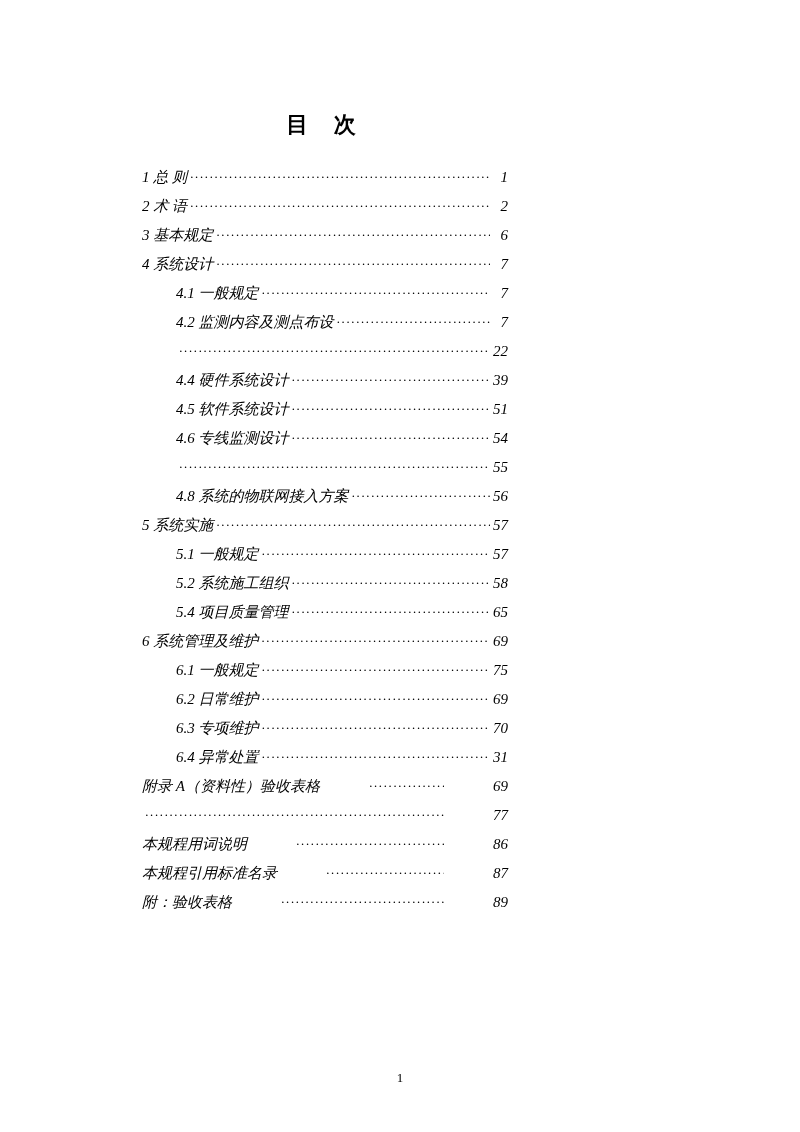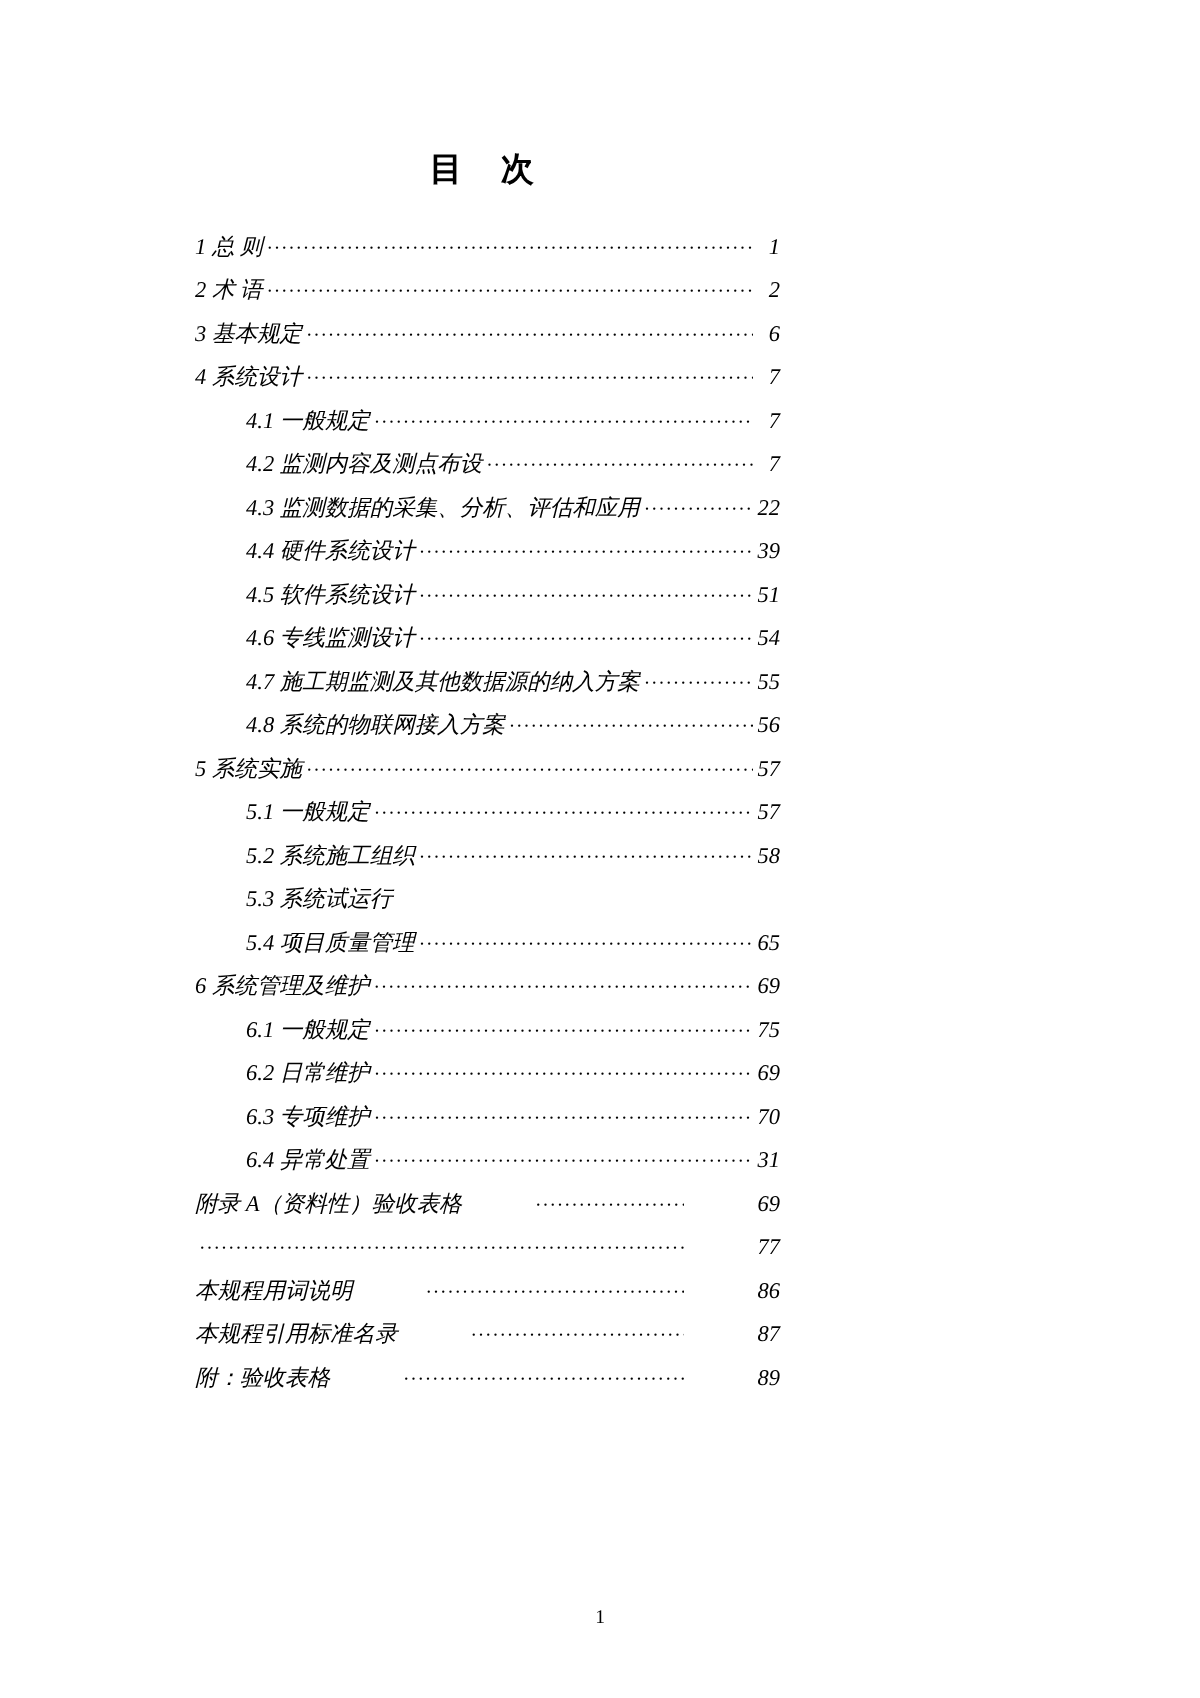--- a/index.html
+++ b/index.html
@@ -11,21 +11,21 @@
     width: 800px;
     height: 1132px;
     font-family: "Liberation Serif", "DejaVu Serif", serif;
     color: #000000;
     position: relative;
   }
   .page {
     width: 652px;
     height: 1132px;
     box-sizing: border-box;
-    padding: 0;
+    padding: 12px;
     position: relative;
   }
   .toc-title {
     text-align: center;
     font-size: 22px;
     font-weight: bold;
     letter-spacing: 10px;
     margin: 0;
     padding-top: 98px;
     padding-bottom: 0;
@@ -111,41 +111,39 @@
         <span class="label">4.1  一般规定</span>
         <span class="dots">·······················································································································································</span>
         <span class="page-num">7</span>
       </li>
       <li class="toc-row lvl1">
         <span class="label">4.2  监测内容及测点布设</span>
         <span class="dots">·······················································································································································</span>
         <span class="page-num">7</span>
       </li>
       <li class="toc-row lvl1">
-        <span class="label">4.3  监测数据的采集、分析、评估和应用</span>
         <span class="dots">·······················································································································································</span>
         <span class="page-num">22</span>
       </li>
       <li class="toc-row lvl1">
         <span class="label">4.4  硬件系统设计</span>
         <span class="dots">·······················································································································································</span>
         <span class="page-num">39</span>
       </li>
       <li class="toc-row lvl1">
         <span class="label">4.5  软件系统设计</span>
         <span class="dots">·······················································································································································</span>
         <span class="page-num">51</span>
       </li>
       <li class="toc-row lvl1">
         <span class="label">4.6  专线监测设计</span>
         <span class="dots">·······················································································································································</span>
         <span class="page-num">54</span>
       </li>
       <li class="toc-row lvl1">
-        <span class="label">4.7  施工期监测及其他数据源的纳入方案</span>
         <span class="dots">·······················································································································································</span>
         <span class="page-num">55</span>
       </li>
       <li class="toc-row lvl1">
         <span class="label">4.8  系统的物联网接入方案</span>
         <span class="dots">·······················································································································································</span>
         <span class="page-num">56</span>
       </li>
       <li class="toc-row lvl0">
         <span class="label">5 系统实施</span>
@@ -154,25 +152,20 @@
       </li>
       <li class="toc-row lvl1">
         <span class="label">5.1  一般规定</span>
         <span class="dots">·······················································································································································</span>
         <span class="page-num">57</span>
       </li>
       <li class="toc-row lvl1">
         <span class="label">5.2  系统施工组织</span>
         <span class="dots">·······················································································································································</span>
         <span class="page-num">58</span>
-      </li>
-      <li class="toc-row lvl1 no-dots">
-        <span class="label">5.3  系统试运行</span>
-        <span class="dots">·······················································································································································</span>
-        <span class="page-num"></span>
       </li>
       <li class="toc-row lvl1">
         <span class="label">5.4 项目质量管理</span>
         <span class="dots">·······················································································································································</span>
         <span class="page-num">65</span>
       </li>
       <li class="toc-row lvl0">
         <span class="label">6 系统管理及维护</span>
         <span class="dots">·······················································································································································</span>
         <span class="page-num">69</span>

